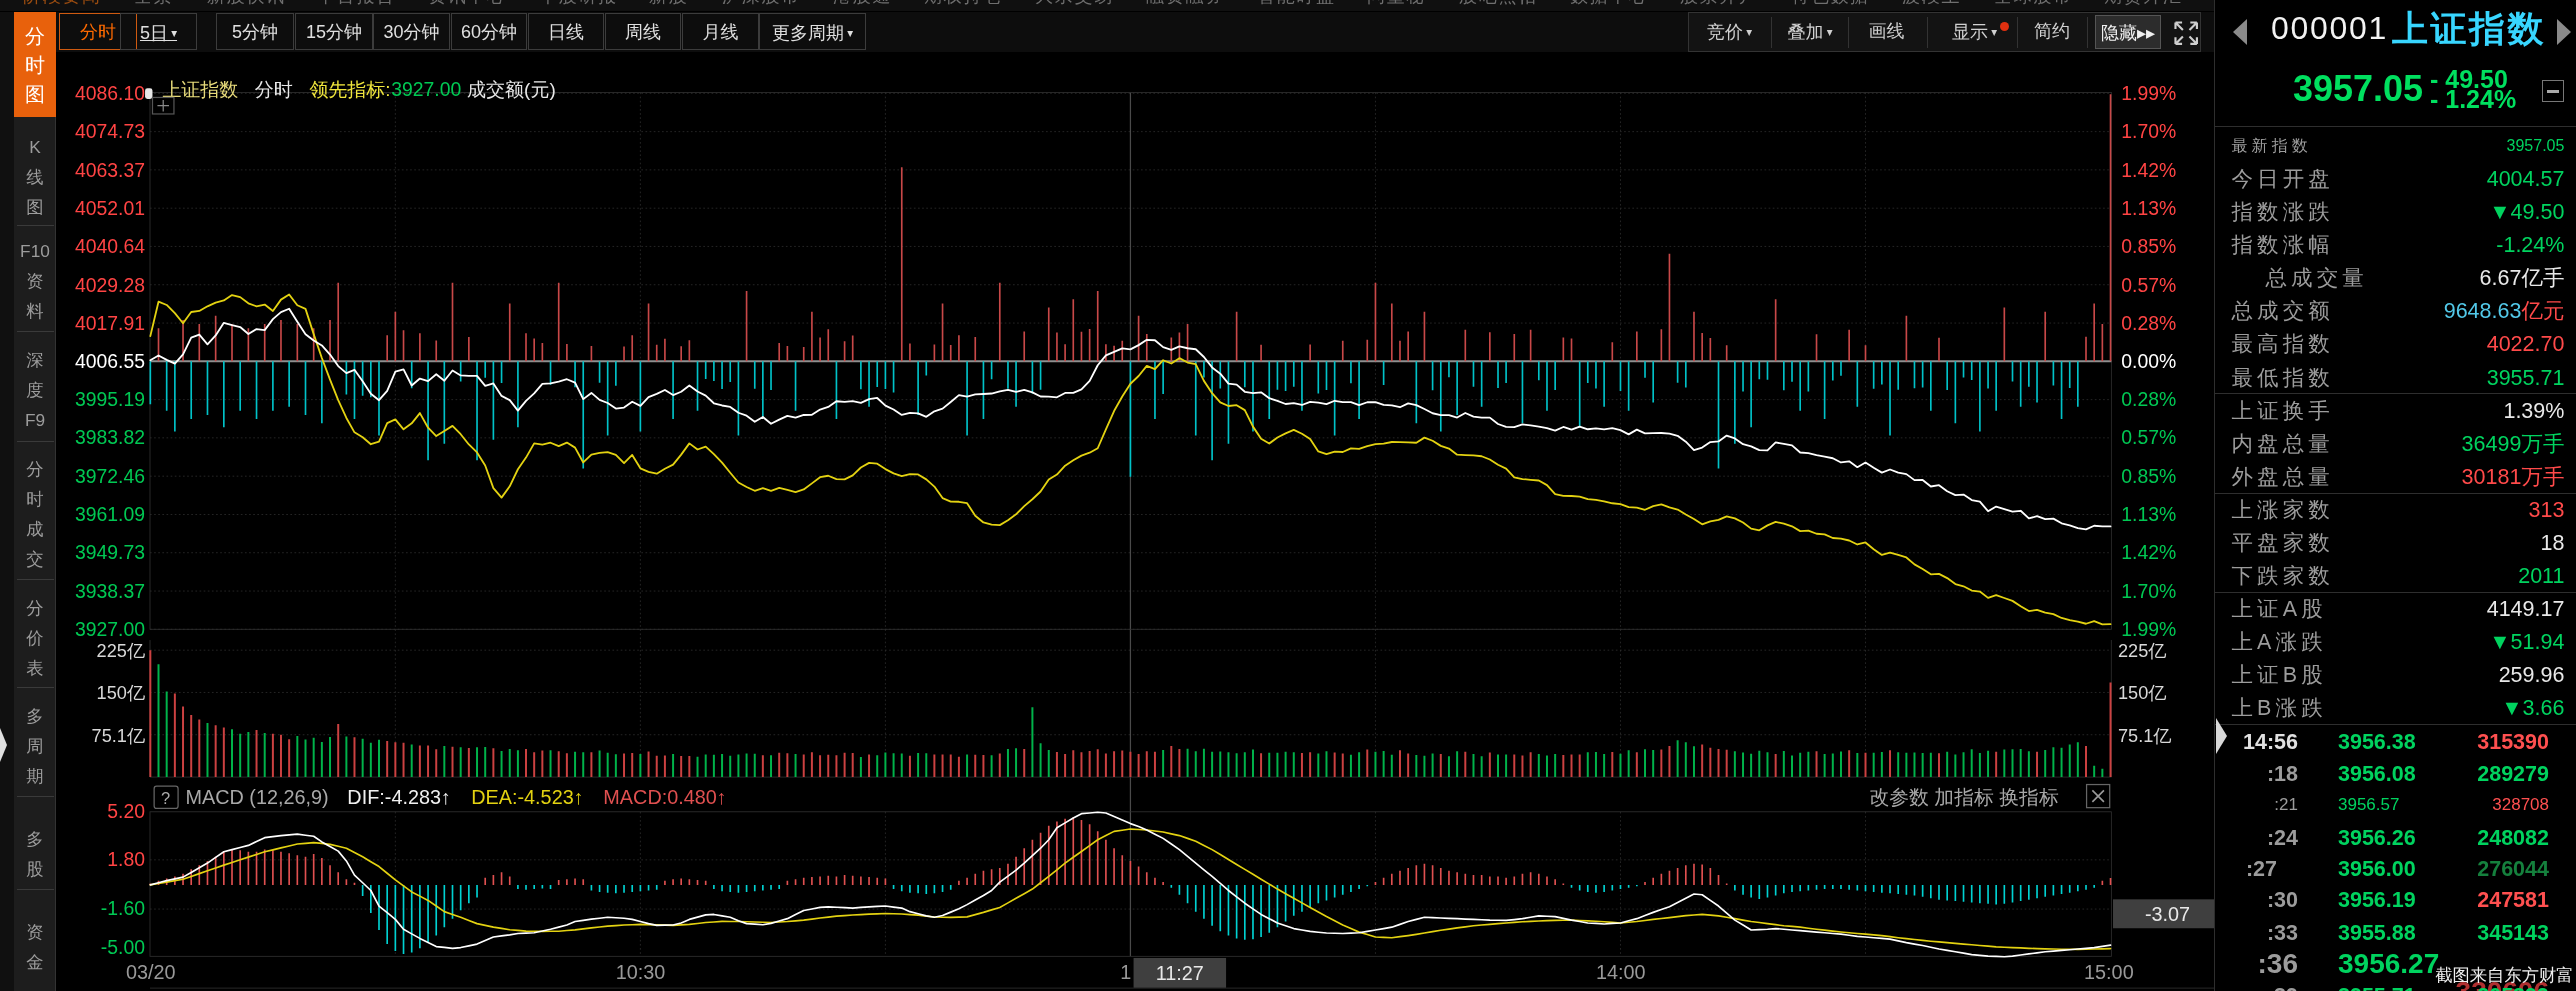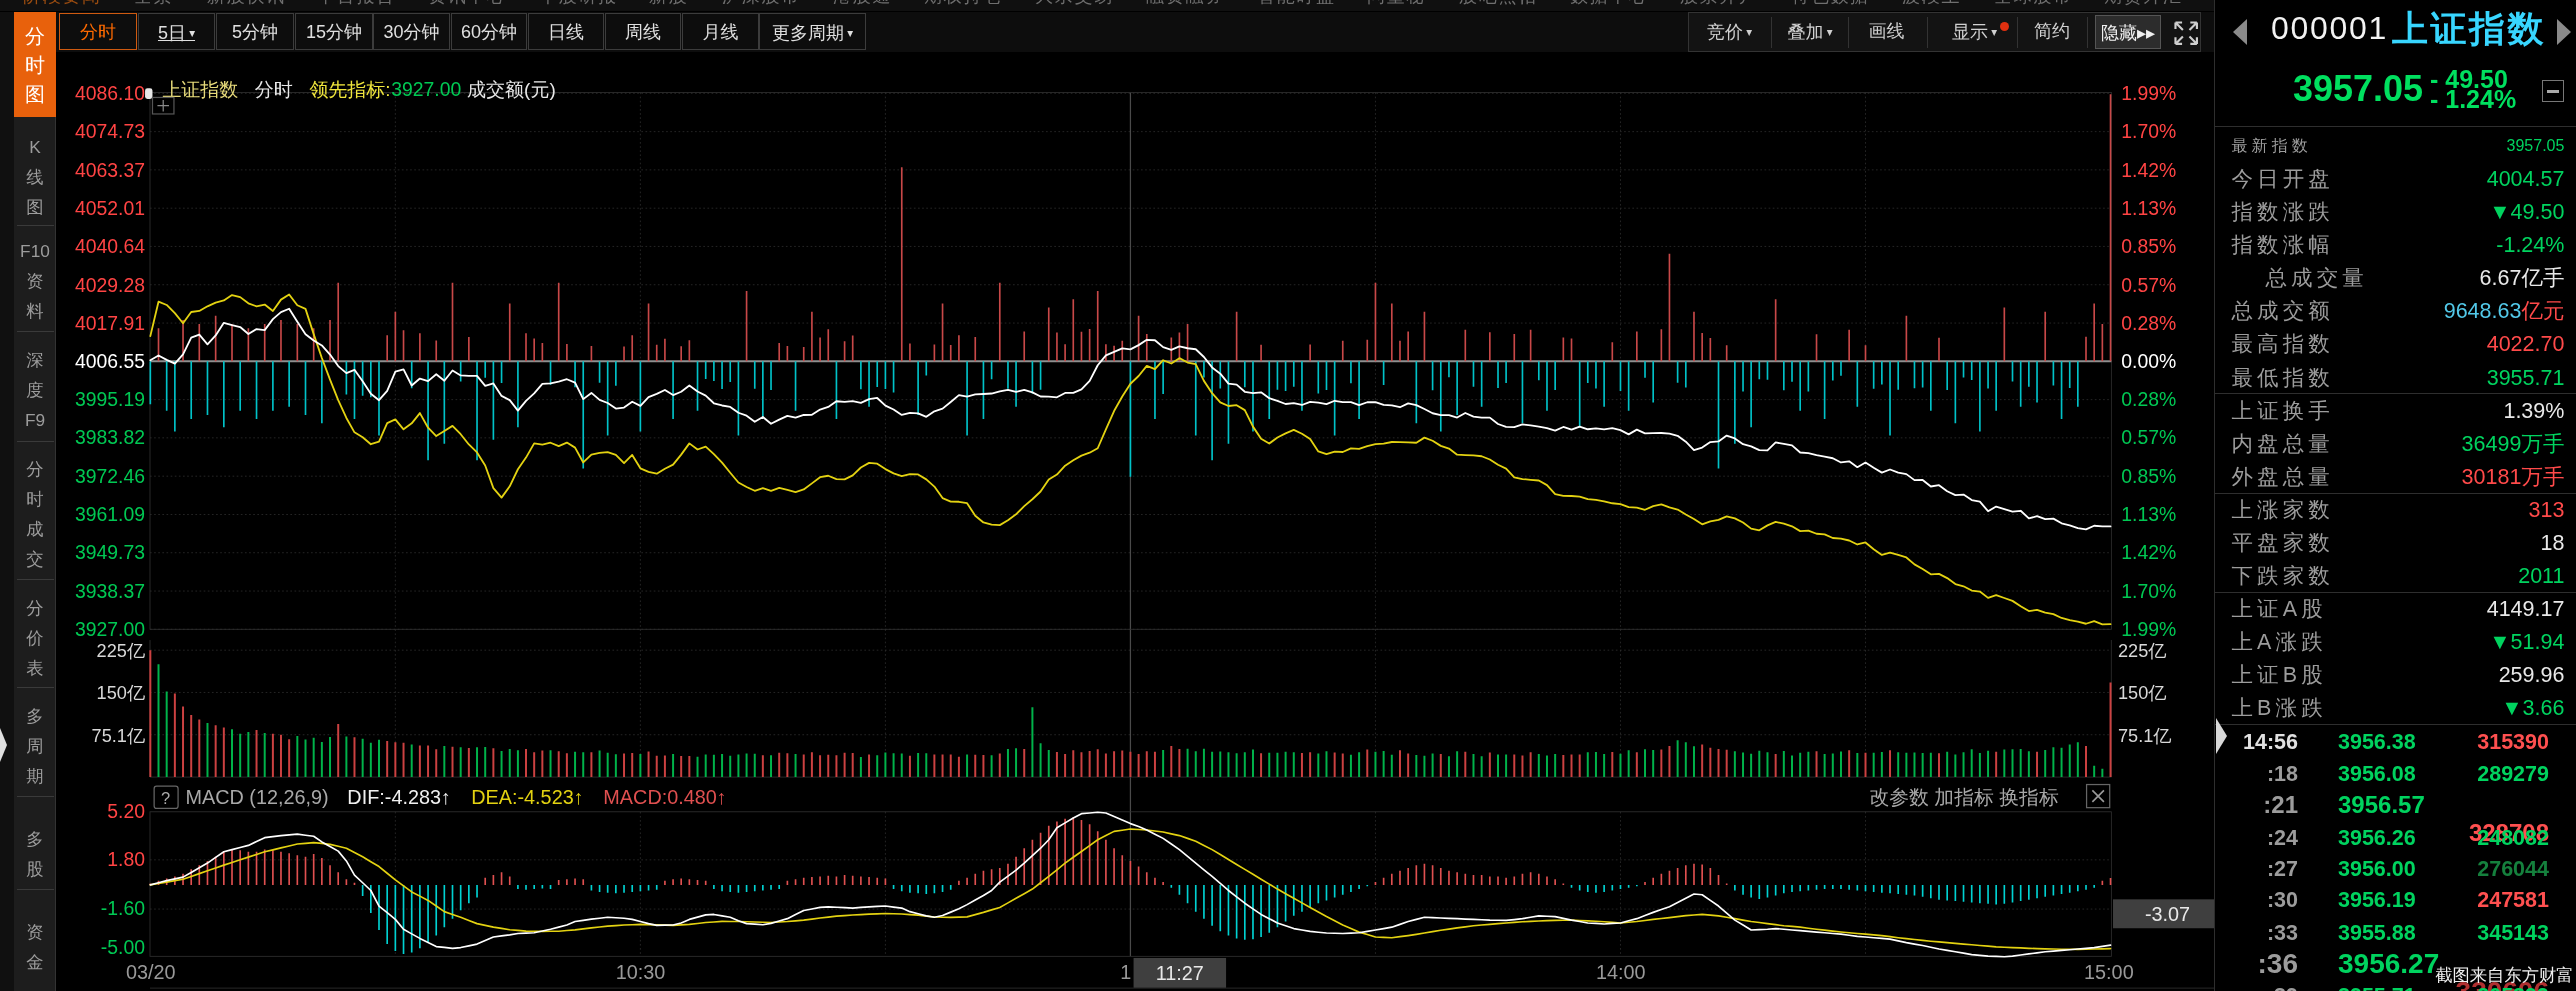--- a/index.html
+++ b/index.html
@@ -82,21 +82,21 @@
     <div style="position:absolute;left:16.5px;top:225px;width:37px;height:0.8px;background:#3a3a3a;"></div>
     <div style="position:absolute;left:16.5px;top:331px;width:37px;height:0.8px;background:#3a3a3a;"></div>
     <div style="position:absolute;left:16.5px;top:441px;width:37px;height:0.8px;background:#3a3a3a;"></div>
     <div style="position:absolute;left:16.5px;top:579px;width:37px;height:0.8px;background:#3a3a3a;"></div>
     <div style="position:absolute;left:16.5px;top:687px;width:37px;height:0.8px;background:#3a3a3a;"></div>
     <div style="position:absolute;left:16.5px;top:796px;width:37px;height:0.8px;background:#3a3a3a;"></div>
     <div style="position:absolute;left:16.5px;top:889px;width:37px;height:0.8px;background:#3a3a3a;"></div>
     <div style="position:absolute;left:0;top:728px;width:0;height:0;border-top:17.3px solid transparent;border-bottom:17.3px solid transparent;border-left:7.4px solid #e0e0e0;"></div>
   <div style="position:absolute;left:56px;top:11.6px;width:2158px;height:40px;background:#0d0d0d;"></div>
   <div style="position:absolute;left:59px;top:13.2px;width:78px;height:37px;border:0.8px solid #cf5a10;color:#ff6a00;text-align:center;line-height:37px;font-size:18px;">分时</div>
-    <div style="position:absolute;left:138px;top:13.2px;width:77px;height:37px;border:0.8px solid #3c3c3c;color:#e0e0e0;text-align:center;line-height:37px;font-size:18px;text-decoration:underline;">5日<span style="font-size:11.6px;vertical-align:1.7px;"> ▾</span></div>
+    <div style="position:absolute;left:120px;top:13.2px;width:77px;height:37px;border:0.8px solid #3c3c3c;color:#e0e0e0;text-align:center;line-height:37px;font-size:18px;text-decoration:underline;">5日<span style="font-size:11.6px;vertical-align:1.7px;"> ▾</span></div>
     <div style="position:absolute;left:216px;top:13.2px;width:78px;height:37px;border:0.8px solid #3c3c3c;color:#e0e0e0;text-align:center;line-height:37px;font-size:18px;">5分钟</div>
     <div style="position:absolute;left:295px;top:13.2px;width:78px;height:37px;border:0.8px solid #3c3c3c;color:#e0e0e0;text-align:center;line-height:37px;font-size:18px;">15分钟</div>
     <div style="position:absolute;left:373px;top:13.2px;width:77px;height:37px;border:0.8px solid #3c3c3c;color:#e0e0e0;text-align:center;line-height:37px;font-size:18px;">30分钟</div>
     <div style="position:absolute;left:451px;top:13.2px;width:76px;height:37px;border:0.8px solid #3c3c3c;color:#e0e0e0;text-align:center;line-height:37px;font-size:18px;">60分钟</div>
     <div style="position:absolute;left:528px;top:13.2px;width:76px;height:37px;border:0.8px solid #3c3c3c;color:#e0e0e0;text-align:center;line-height:37px;font-size:18px;">日线</div>
     <div style="position:absolute;left:605px;top:13.2px;width:76px;height:37px;border:0.8px solid #3c3c3c;color:#e0e0e0;text-align:center;line-height:37px;font-size:18px;">周线</div>
     <div style="position:absolute;left:682px;top:13.2px;width:77px;height:37px;border:0.8px solid #3c3c3c;color:#e0e0e0;text-align:center;line-height:37px;font-size:18px;">月线</div>
     <div style="position:absolute;left:759px;top:13.2px;width:107px;height:37px;border:0.8px solid #3c3c3c;color:#e0e0e0;text-align:center;line-height:37px;font-size:18px;">更多周期<span style="font-size:11.6px;vertical-align:1.7px;"> ▾</span></div>
   <div style="position:absolute;left:1688px;top:11.6px;width:513px;height:40px;border:0.8px solid #333;background:#131313;"></div>
     <div style="position:absolute;left:1695px;top:13.2px;width:69px;height:37px;color:#d0d0d0;text-align:center;line-height:37px;font-size:18px;">竞价<span style="font-size:11.6px;vertical-align:1.7px;"> ▾</span></div>
@@ -266,23 +266,23 @@
       <div style="position:absolute;left:16.5px;right:11.6px;top:628px;height:28px;line-height:28px;font-size:21.5px;"><span style="color:#9c9c9c;letter-spacing:4.1px;">上A涨跌</span><span style="float:right;"><span style="color:#00d35f">▼51.94</span></span></div>
       <div style="position:absolute;left:16.5px;right:11.6px;top:661px;height:28px;line-height:28px;font-size:21.5px;"><span style="color:#9c9c9c;letter-spacing:4.1px;">上证B股</span><span style="float:right;"><span style="color:#e8e8e8">259.96</span></span></div>
       <div style="position:absolute;left:16.5px;right:11.6px;top:694px;height:28px;line-height:28px;font-size:21.5px;"><span style="color:#9c9c9c;letter-spacing:4.1px;">上B涨跌</span><span style="float:right;"><span style="color:#00d35f">▼3.66</span></span></div>
       <div style="position:absolute;left:0;top:126px;width:100%;height:0.8px;background:#2e2e2e;"></div>
       <div style="position:absolute;left:0;top:393px;width:100%;height:0.8px;background:#2e2e2e;"></div>
       <div style="position:absolute;left:0;top:493px;width:100%;height:0.8px;background:#2e2e2e;"></div>
       <div style="position:absolute;left:0;top:592px;width:100%;height:0.8px;background:#2e2e2e;"></div>
       <div style="position:absolute;left:0;top:724px;width:100%;height:0.8px;background:#2e2e2e;"></div>
   <div style="position:absolute;left:10px;right:27px;top:728px;height:28px;line-height:28px;font-size:21.5px;font-weight:bold;"><span style="display:inline-block;width:73px;text-align:right;color:#e0e0e0;">14:56</span><span style="display:inline-block;width:132px;margin-left:40px;color:#00d35f;">3956.38</span><span style="float:right;color:#ff5050;">315390</span></div>
       <div style="position:absolute;left:10px;right:27px;top:760px;height:28px;line-height:28px;font-size:21.5px;font-weight:bold;"><span style="display:inline-block;width:73px;text-align:right;color:#9c9c9c;">:18</span><span style="display:inline-block;width:132px;margin-left:40px;color:#00d35f;">3956.08</span><span style="float:right;color:#00d35f;">289279</span></div>
-      <div style="position:absolute;left:10px;right:27px;top:791px;height:28px;line-height:28px;font-size:24px;font-weight:bold;"><span style="display:inline-block;width:73px;text-align:right;color:#9c9c9c;">:21</span><span style="display:inline-block;width:132px;margin-left:40px;color:#00d35f;">3956.57</span><span style="float:right;color:#ff5050;">328708</span></div>
+      <div style="position:absolute;left:10px;right:27px;top:791px;height:28px;line-height:28px;font-size:17px;font-weight:normal;"><span style="display:inline-block;width:73px;text-align:right;color:#9c9c9c;">:21</span><span style="display:inline-block;width:132px;margin-left:40px;color:#00d35f;">3956.57</span><span style="float:right;color:#ff5050;">328708</span></div>
       <div style="position:absolute;left:10px;right:27px;top:824px;height:28px;line-height:28px;font-size:21.5px;font-weight:bold;"><span style="display:inline-block;width:73px;text-align:right;color:#9c9c9c;">:24</span><span style="display:inline-block;width:132px;margin-left:40px;color:#00d35f;">3956.26</span><span style="float:right;color:#00d35f;">248082</span></div>
-      <div style="position:absolute;left:10px;right:27px;top:855px;height:28px;line-height:28px;font-size:21.5px;font-weight:bold;"><span style="display:inline-block;width:73px;text-align:right;color:#9c9c9c;">:27</span><span style="display:inline-block;width:132px;margin-left:40px;color:#00d35f;">3956.00</span><span style="float:right;color:#15803d;">276044</span></div>
+      <div style="position:absolute;left:10px;right:27px;top:855px;height:28px;line-height:28px;font-size:21.5px;font-weight:bold;"><span style="display:inline-block;width:73px;text-align:center;color:#9c9c9c;">:27</span><span style="display:inline-block;width:132px;margin-left:40px;color:#00d35f;">3956.00</span><span style="float:right;color:#15803d;">276044</span></div>
       <div style="position:absolute;left:10px;right:27px;top:886px;height:28px;line-height:28px;font-size:21.5px;font-weight:bold;"><span style="display:inline-block;width:73px;text-align:right;color:#9c9c9c;">:30</span><span style="display:inline-block;width:132px;margin-left:40px;color:#00d35f;">3956.19</span><span style="float:right;color:#ff5050;">247581</span></div>
       <div style="position:absolute;left:10px;right:27px;top:919px;height:28px;line-height:28px;font-size:21.5px;font-weight:bold;"><span style="display:inline-block;width:73px;text-align:right;color:#9c9c9c;">:33</span><span style="display:inline-block;width:132px;margin-left:40px;color:#00d35f;">3955.88</span><span style="float:right;color:#00d35f;">345143</span></div>
       <div style="position:absolute;left:10px;right:27px;top:950px;height:28px;line-height:28px;font-size:28px;font-weight:bold;"><span style="display:inline-block;width:73px;text-align:right;color:#9c9c9c;">:36</span><span style="display:inline-block;width:132px;margin-left:40px;color:#00d35f;">3956.27</span><span style="float:right;color:#b03030;">330606</span></div>
       <div style="position:absolute;left:10px;right:27px;top:982px;height:28px;line-height:28px;font-size:21.5px;font-weight:bold;"><span style="display:inline-block;width:73px;text-align:right;color:#9c9c9c;">:39</span><span style="display:inline-block;width:132px;margin-left:40px;color:#00d35f;">3955.71</span><span style="float:right;color:#00d35f;">305399</span></div>
   <div style="position:absolute;left:0.8px;top:718px;width:0;height:0;border-top:18px solid transparent;border-bottom:18px solid transparent;border-left:11.6px solid #d8d8d8;"></div>
   <div style="position:absolute;right:2.5px;bottom:4.1px;font-size:17.3px;color:#f0f0f0;">截图来自东方财富</div>
 </div>
 </div>
 
 </body></html>

